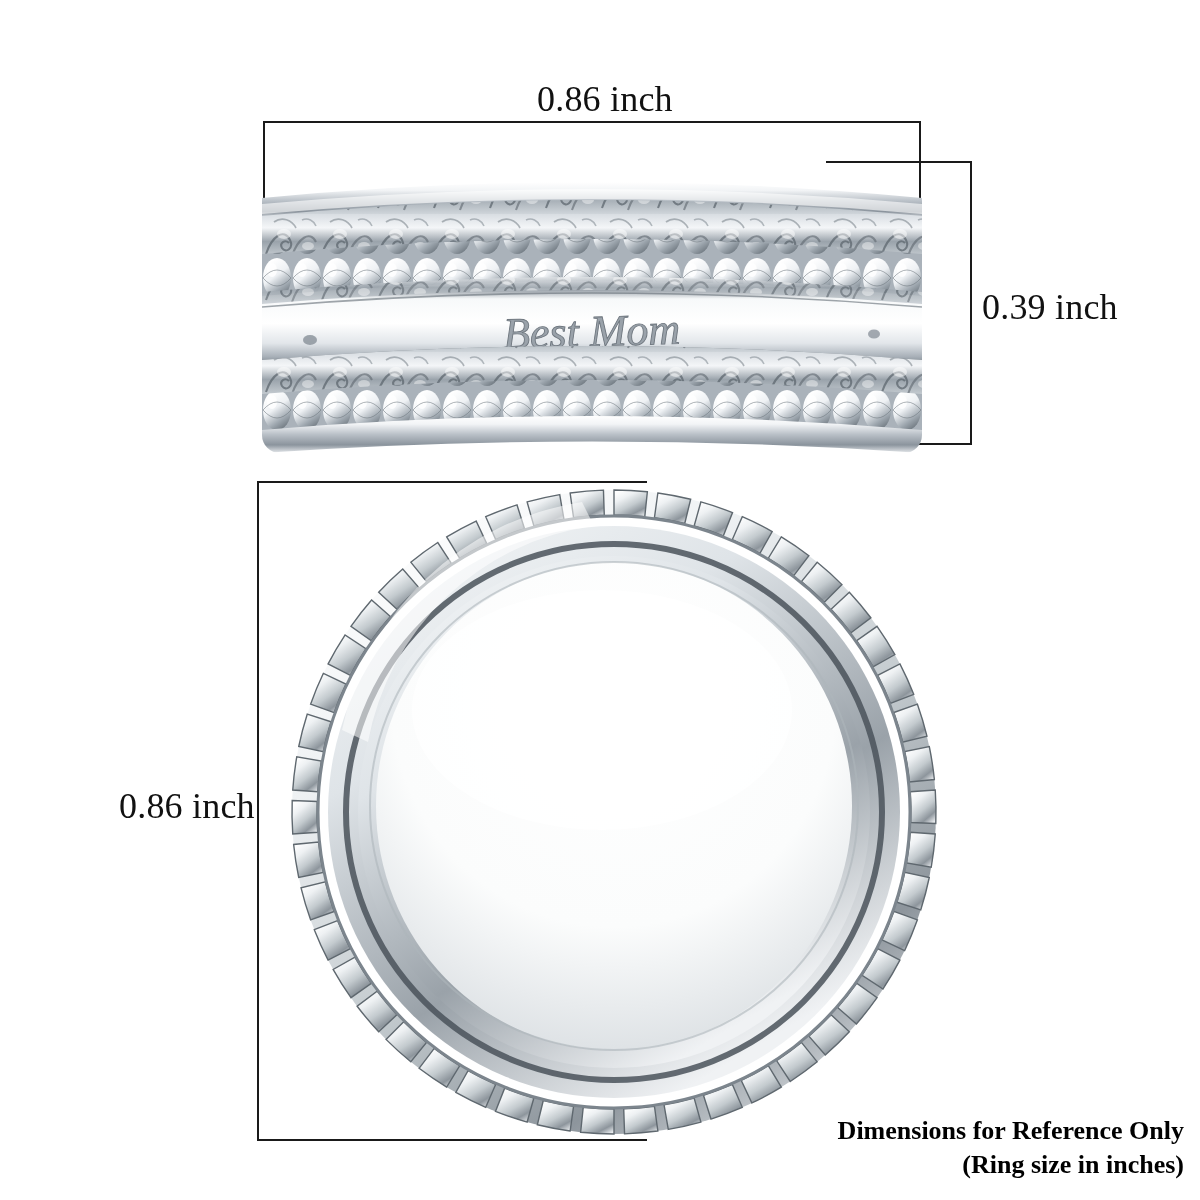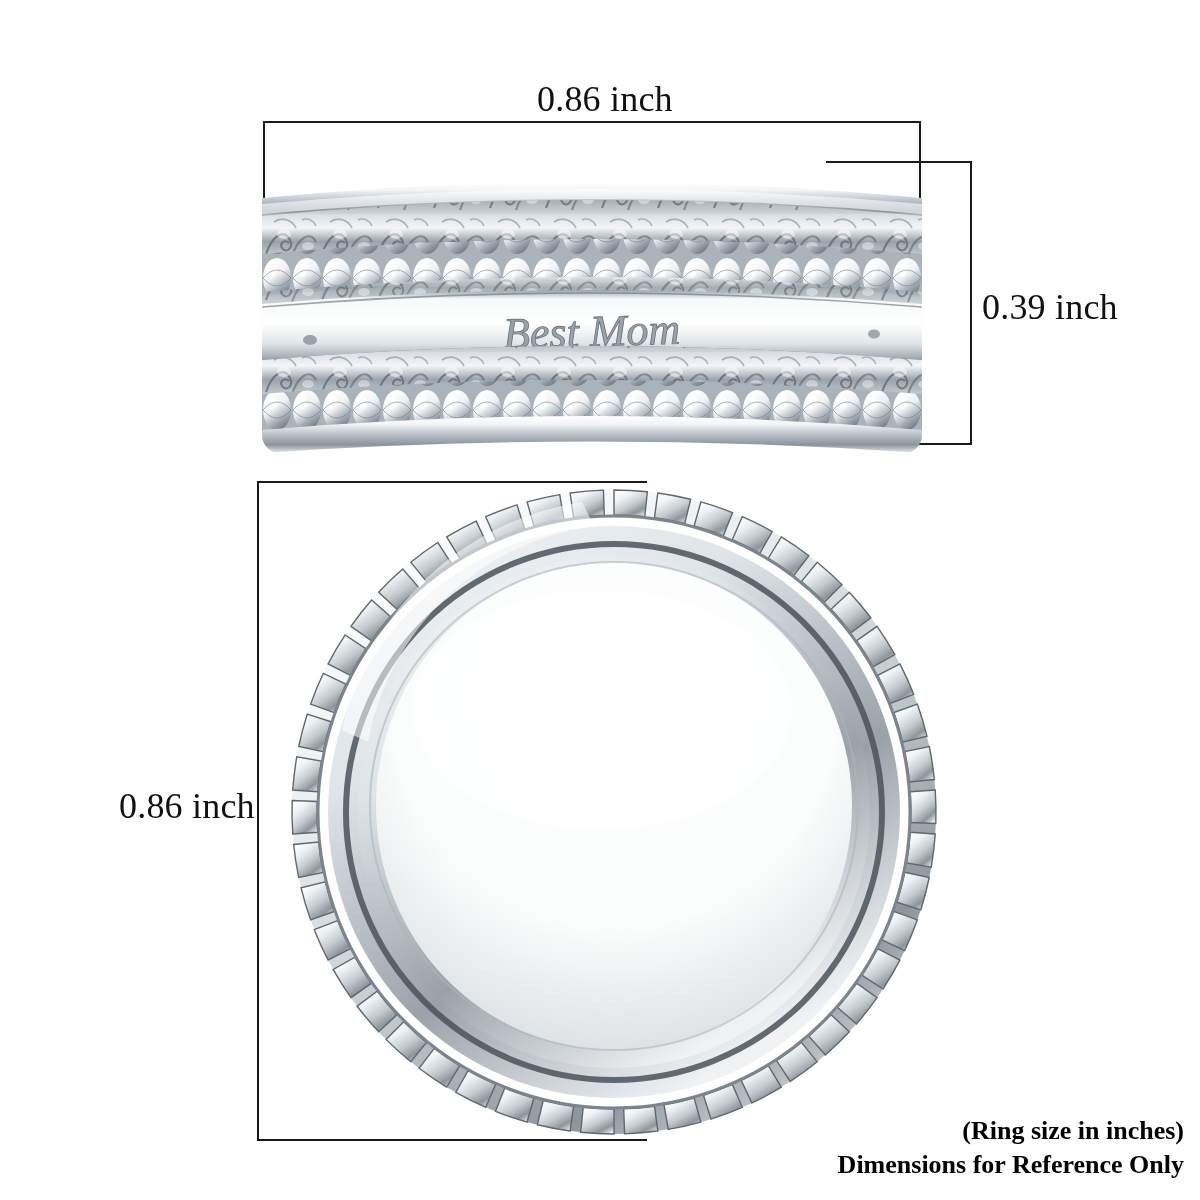--- a/index.html
+++ b/index.html
@@ -277,17 +277,17 @@
         <path d="M332 82 A244 244 0 0 1 332 570 A244 244 0 0 1 332 82 Z" fill="none" stroke="#aeb5bb" stroke-width="2" opacity="0.6"></path>
 
         <ellipse cx="320" cy="230" rx="190" ry="120" fill="#ffffff" opacity="0.75"></ellipse>
       </g>
 
       <path d="M60 250 A290 290 0 0 1 300 22 L312 46 A266 266 0 0 0 86 262 Z" fill="#ffffff" opacity="0.55"></path>
     </svg>
   </div>
 
   <div class="caption" style="right:16px; top:1114px;">
+    <div>Dimensions for Reference Only</div>
     <div>(Ring size in inches)</div>
-    <div>Dimensions for Reference Only</div>
   </div>
 
 </div>
 
 </body></html>

